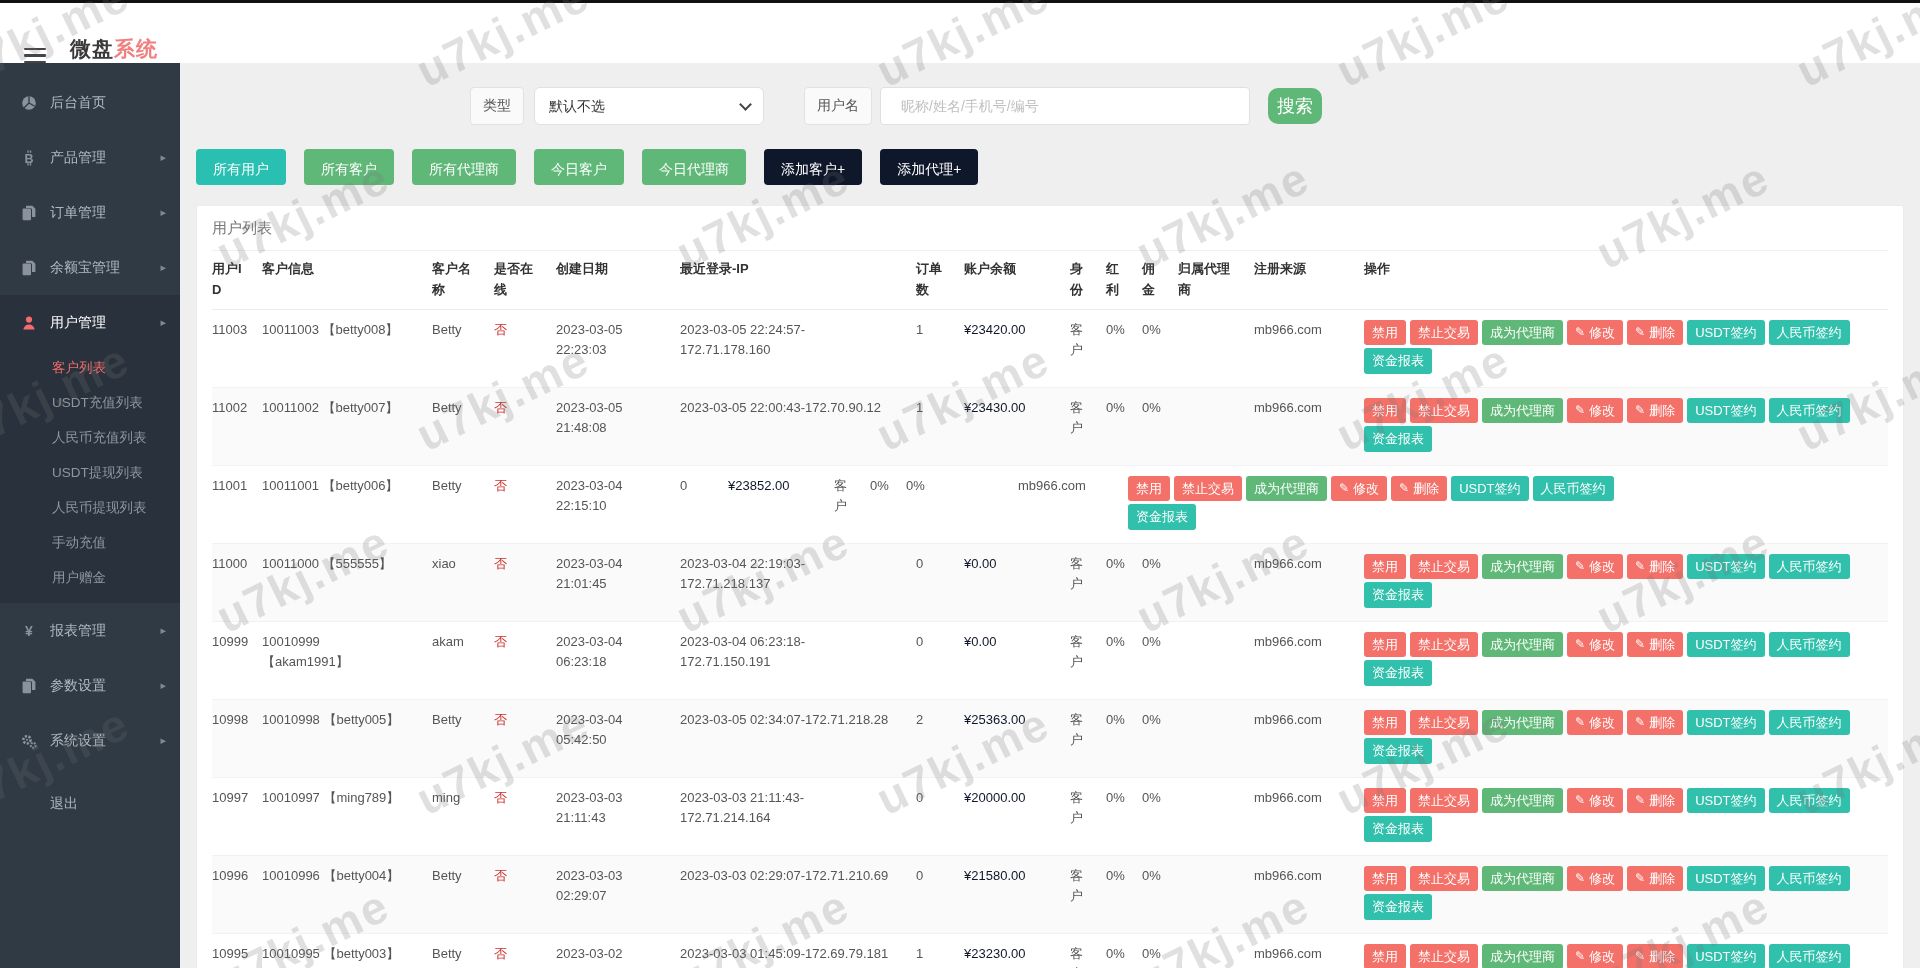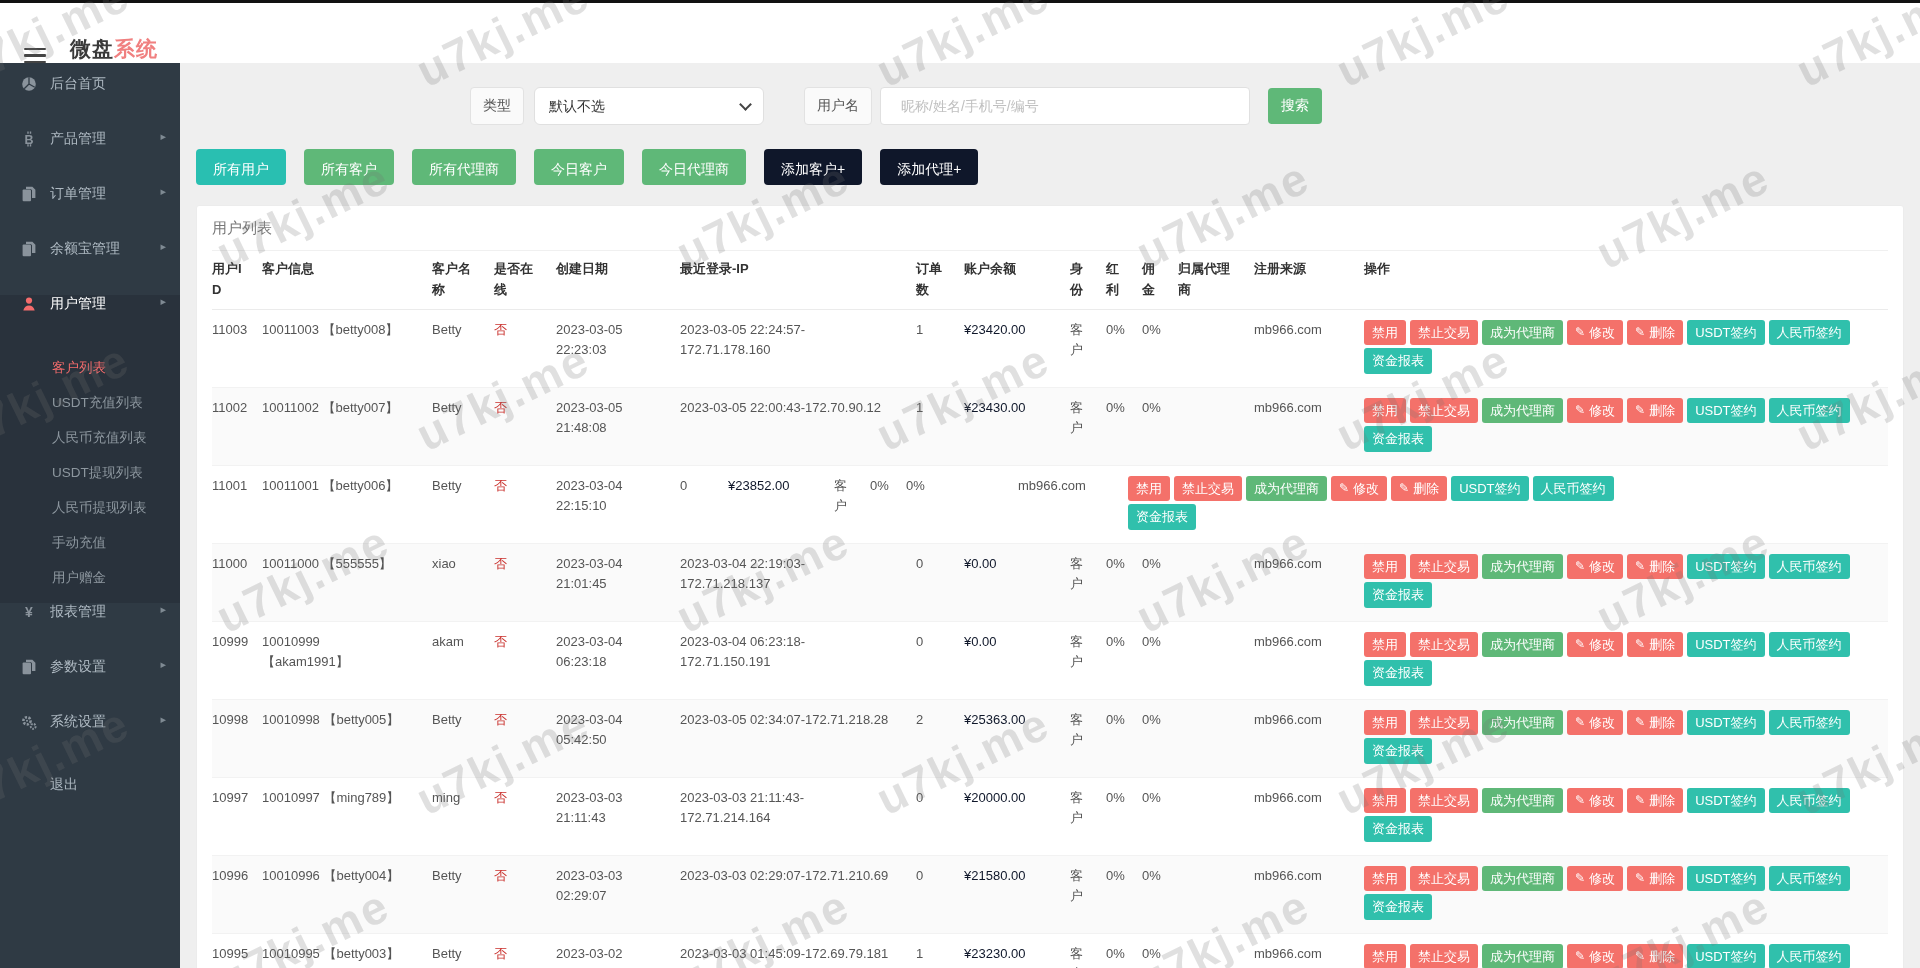--- a/index.html
+++ b/index.html
@@ -8,21 +8,21 @@
   
   .topstrip{height:3px;background:#111}
   .topbar{height:60px;background:#fff;display:flex;align-items:flex-end;padding-left:24px}
   .hamburger{width:22px;display:flex;flex-direction:column;gap:4px;cursor:pointer}
   .hamburger i{display:block;height:2.5px;background:#444;border-radius:1px}
   .brand{margin-left:24px;font-size:21px;font-weight:600;color:#3a3a3a;letter-spacing:1px}
   .brand .accent{color:#f08080}
   
   .layout{display:flex;height:905px}
   .sidebar{width:180px;background:#2f3a44;flex-shrink:0;padding-top:12px;box-sizing:border-box}
-  .menu-item{height:55px;display:flex;padding:0 14px 0 20px;color:#aeb9c2;font-size:14px;cursor:pointer}
+  .menu-item{height:55px;display:flex;align-items:center;padding:0 14px 0 20px;color:#aeb9c2;font-size:14px;cursor:pointer}
   .menu-item.active{color:#fff}
   .micon{width:18px;height:18px;margin-right:12px;display:flex;align-items:center;justify-content:center}
   .mlabel{flex:1}
   .marrow{color:#7f8a93;font-size:11px}
   .menu-group{background:#29323c;padding-bottom:8px}
   .submenu-item{height:35px;line-height:35px;padding-left:52px;color:#8d979f;font-size:13.5px;cursor:pointer}
   .submenu-item.active{color:#f56c6c}
   .menu-item.logout{margin-top:8px}
   
   .main{flex:1;position:relative}
@@ -32,22 +32,22 @@
           border-radius:4px;color:#555;font-size:14px;box-sizing:border-box}
   .selectwrap{position:relative;margin-left:10px}
   select{appearance:none;-webkit-appearance:none;width:230px;height:38px;border:1px solid #e0e0e0;border-radius:6px;
          background:#fff;padding:0 30px 0 14px;font-size:14px;color:#333;outline:none}
   .chev{position:absolute;right:14px;top:13px;width:7px;height:7px;border-left:2px solid #444;border-bottom:2px solid #444;
         transform:rotate(-45deg);pointer-events:none}
   .g2{margin-left:40px}
   .uinput{width:370px;height:38px;border:1px solid #e0e0e0;border-radius:4px;padding:0 20px;font-size:14px;color:#333;
           margin-left:8px;box-sizing:border-box;outline:none}
   .uinput::placeholder{color:#c0c0c0}
-  .search-btn{margin-left:18px;min-width:54px;height:36px;background:#5fb878;color:#fff;border:none;border-radius:4px;
-              font-size:14px;cursor:pointer}
+  .search-btn{margin-left:18px;min-width:54px;height:36px;background:#5fb878;color:#fff;border:none;border-radius:10px;
+              font-size:18px;cursor:pointer}
   .toolbar{margin:24px 16px 0;display:flex}
   .tbtn{height:36px;padding:12px 17px;border:none;border-radius:4px;color:#fff;font-size:14px;margin-right:18px;cursor:pointer}
   .tbtn.teal{background:#29bfb1}.tbtn.green{background:#5fb878}.tbtn.red{background:#0f172a}
   
   .card{margin:20px 16px 0;background:#fff;border-radius:3px;padding:0 15px;border:1px solid #ececec;box-sizing:border-box}
   .card-title{height:44px;line-height:44px;color:#777;font-size:15px;border-bottom:1px solid #f0f0f0}
   .thead{display:flex;border-bottom:1px solid #ebebeb;padding:8px 0}
   .cell{box-sizing:border-box;padding:10px 12px 10px 0;font-size:13px;color:#555;line-height:1.6;flex-shrink:0}
   .thead .cell{padding:0 12px 0 0;color:#333;font-weight:700;word-break:break-all;font-size:13px}
   .c-id{width:50px}.c-info{width:170px;white-space:pre-line}.c-name{width:62px}.c-online{width:62px}

